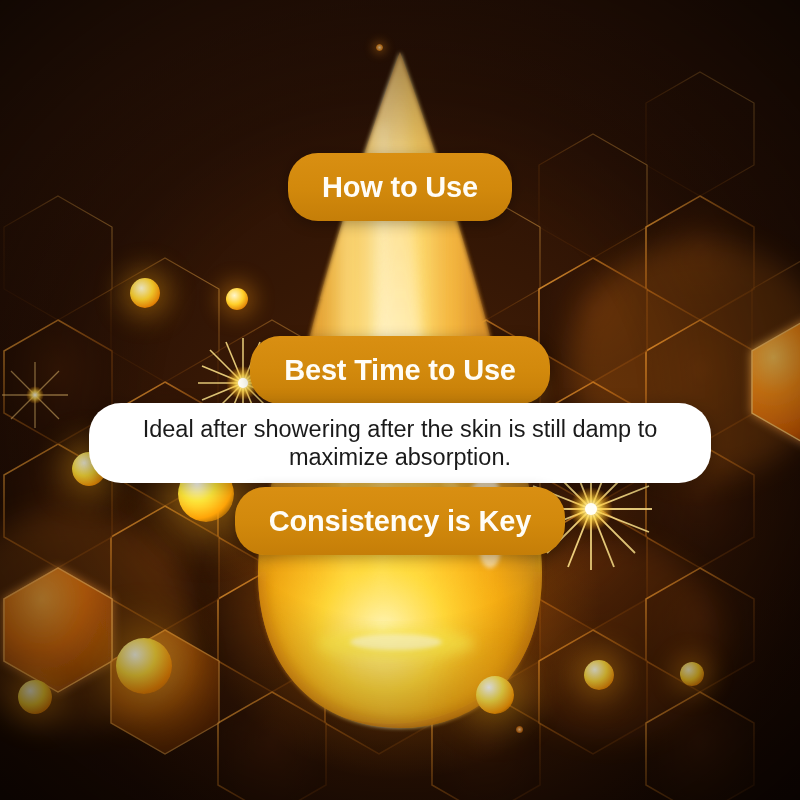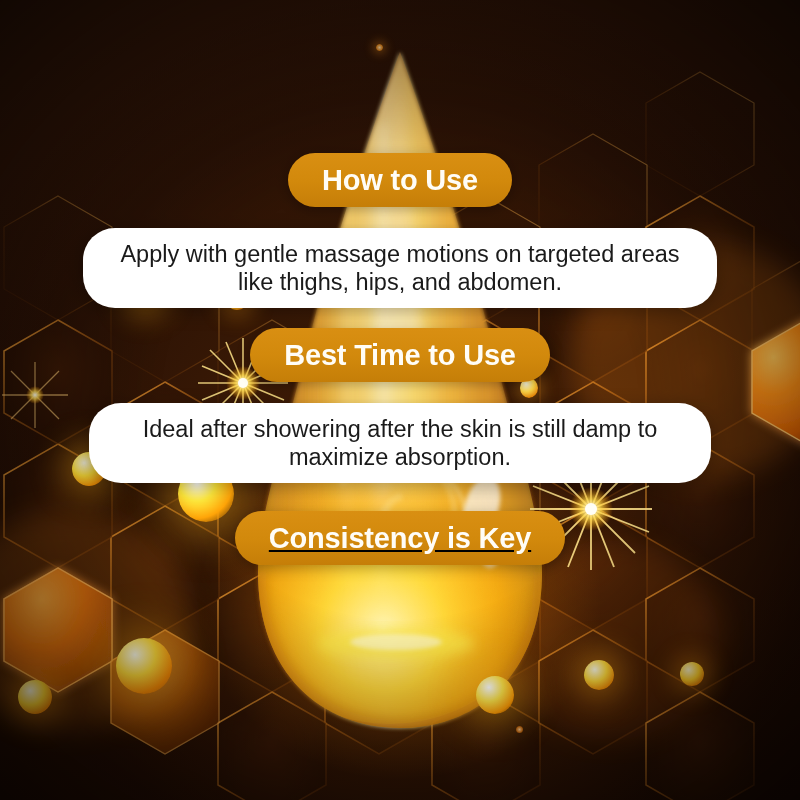--- a/index.html
+++ b/index.html
@@ -85,21 +85,21 @@
   .block { width: 100%; display: flex; flex-direction: column; align-items: center; }
 
   .pill {
     display: inline-flex;
     align-items: center;
     justify-content: center;
     background: linear-gradient(180deg, #d98f12 0%, #d2890c 52%, #c57e08 100%);
     color: #fffdf7;
     border-radius: 30px;
     padding: 0 34px;
-    height: 54px;
+    height: 68px;
     font-size: 29px;
     font-weight: bold;
     letter-spacing: -0.2px;
     white-space: nowrap;
     box-shadow: 0 3px 14px rgba(0,0,0,.30);
   }
 
   .card {
     background: #ffffff;
     border-radius: 32px;
@@ -110,23 +110,23 @@
     padding: 12px 26px;
     box-sizing: border-box;
     box-shadow: 0 4px 18px rgba(0,0,0,.30);
   }
   .card.w1 { width: 634px; }
   .card.w2 { width: 622px; }
   .card.w3 { width: 634px; }
 
   .pos-pill1 { position: absolute; top: 153px; }
   .pos-card1 { position: absolute; top: 228px; }
-  .pos-pill2 { position: absolute; top: 328px; }
+  .pos-pill2 { position: absolute; top: 336px; }
   .pos-card2 { position: absolute; top: 403px; }
-  .pos-pill3 { position: absolute; top: 511px; text-decoration: underline; }
+  .pos-pill3 { position: absolute; top: 487px; }
   .pos-card3 { position: absolute; top: 574px; }
 </style>
 </head>
 <body>
 
 <div id="poster">
 
   <div class="bg-base"></div>
 
   <div class="hexlayer">
@@ -402,23 +402,20 @@
     </svg>
   </div>
 
   <div class="bg-vignette"></div>
 
   <div class="content">
 
     <div class="block pos-pill1">
       <div class="pill">How to Use</div>
     </div>
-    <div class="block pos-card1">
-      <div class="card w1">Apply with gentle massage motions on targeted areas like thighs, hips, and abdomen.</div>
-    </div>
 
     <div class="block pos-pill2">
       <div class="pill">Best Time to Use</div>
     </div>
     <div class="block pos-card2">
       <div class="card w2">Ideal after showering after the skin is still damp to maximize absorption.</div>
     </div>
 
     <div class="block pos-pill3">
       <div class="pill">Consistency is Key</div>

